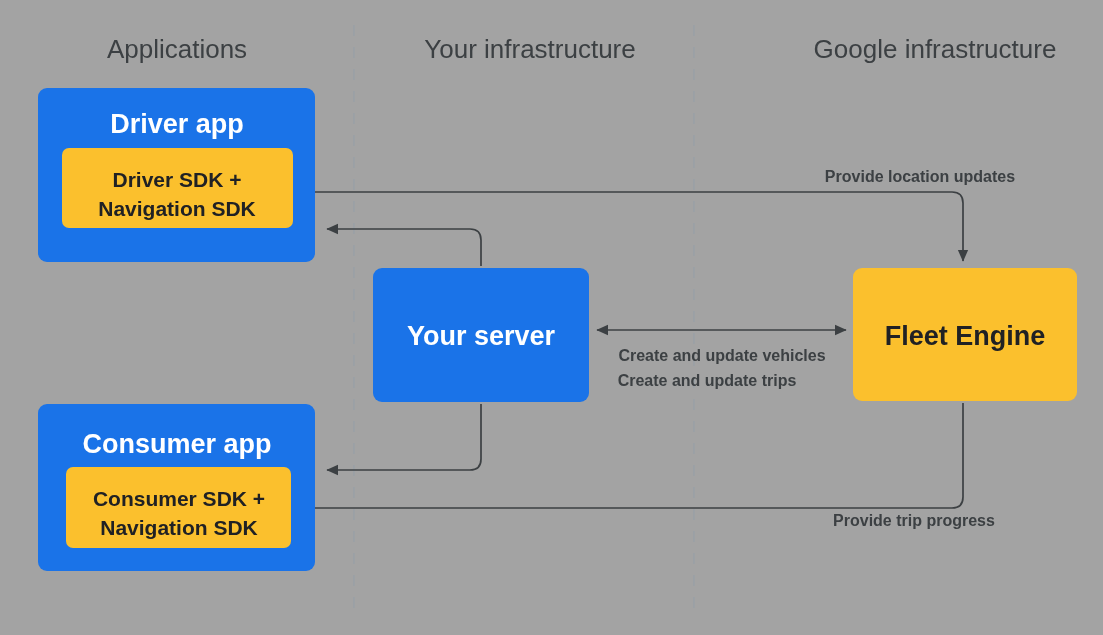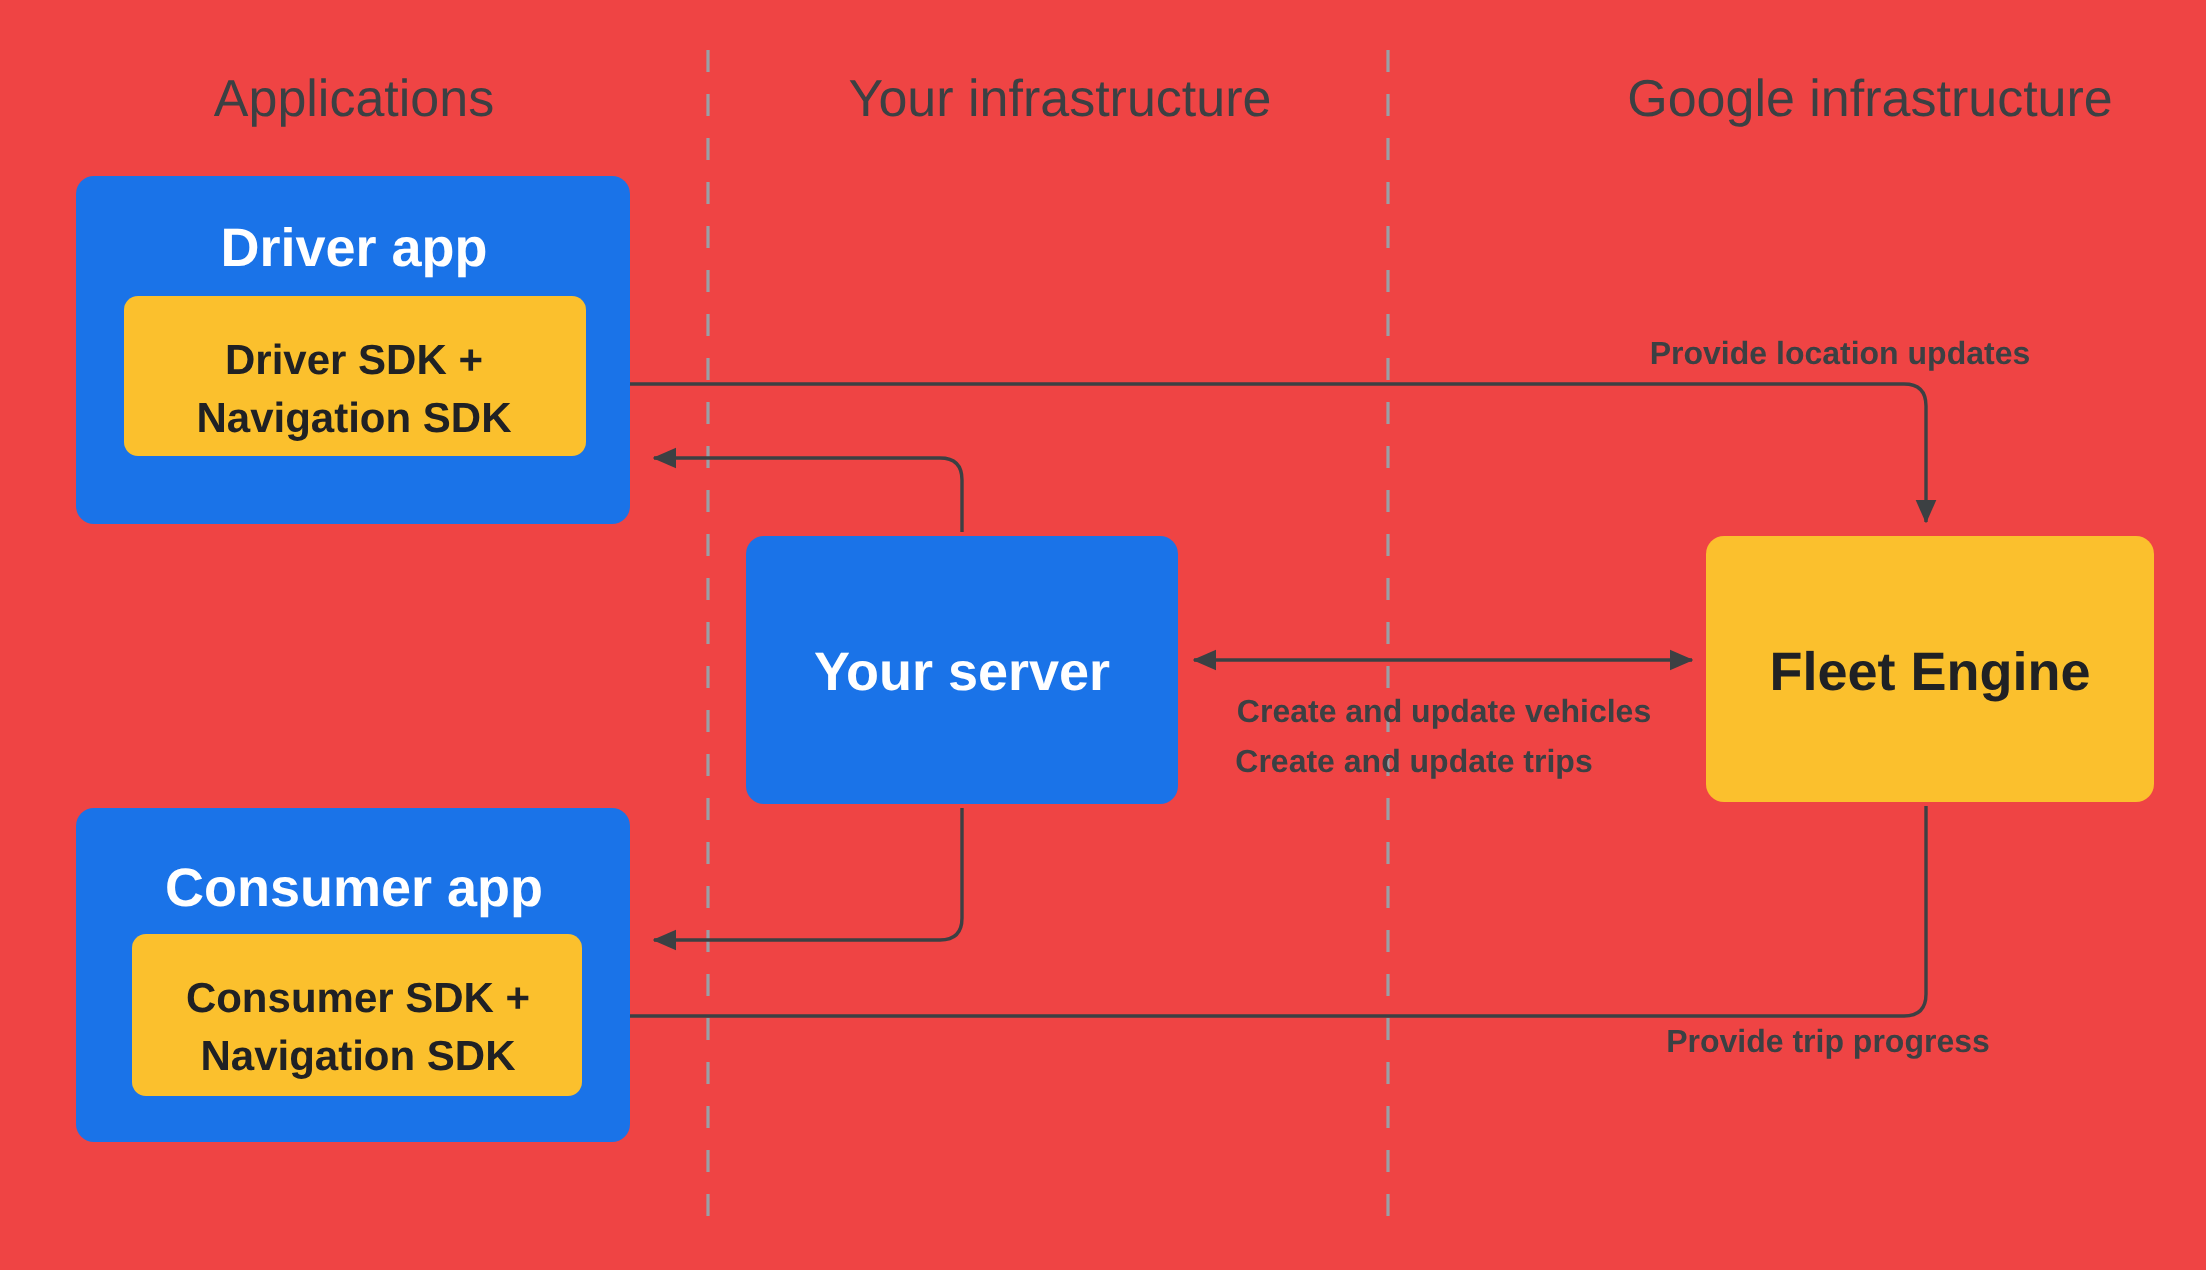--- a/index.html
+++ b/index.html
@@ -8,21 +8,21 @@
     padding: 0;
     background: #ffffff;
   }
   body {
     font-family: "Liberation Sans", sans-serif;
   }
   #diagram-root {
     position: relative;
     width: 1103px;
     height: 635px;
-    background: #ef4444;
+    background: #a3a3a3;
     overflow: hidden;
   }
   #diagram-svg {
     position: absolute;
     left: 0;
     top: 0;
     width: 1103px;
     height: 635px;
   }
   .zone-label {

